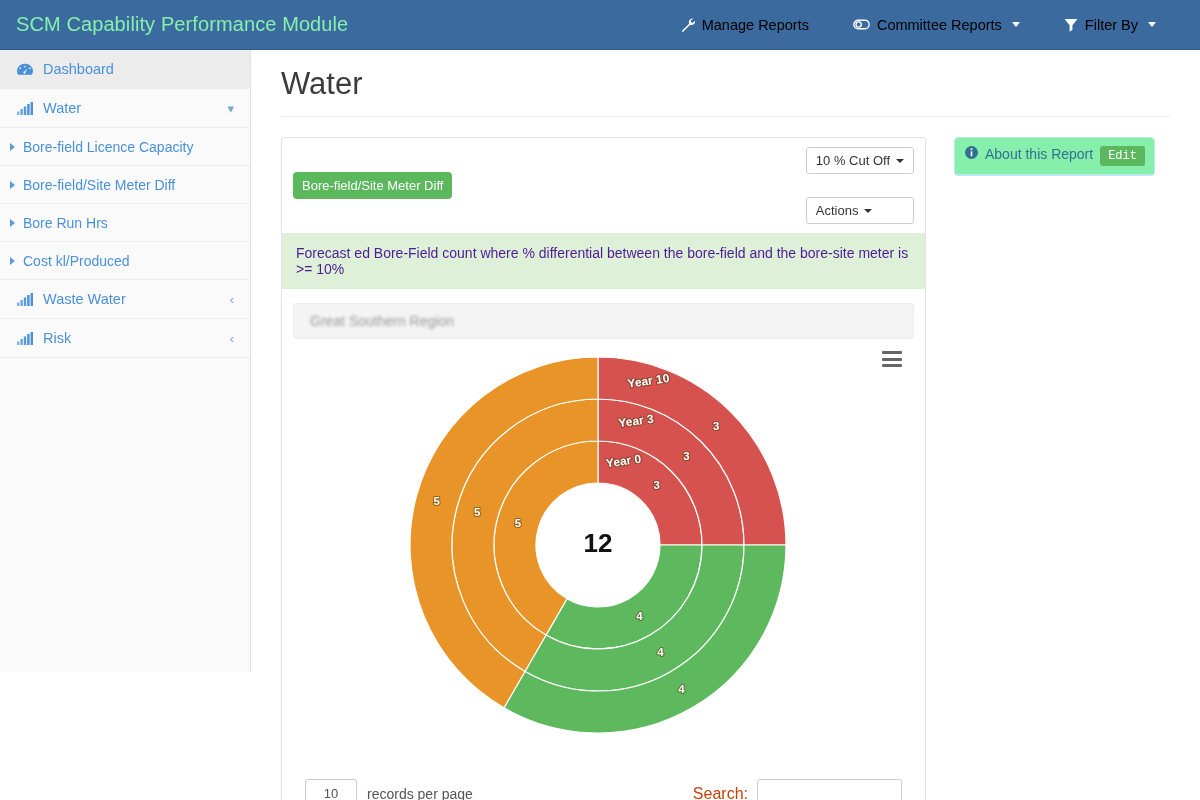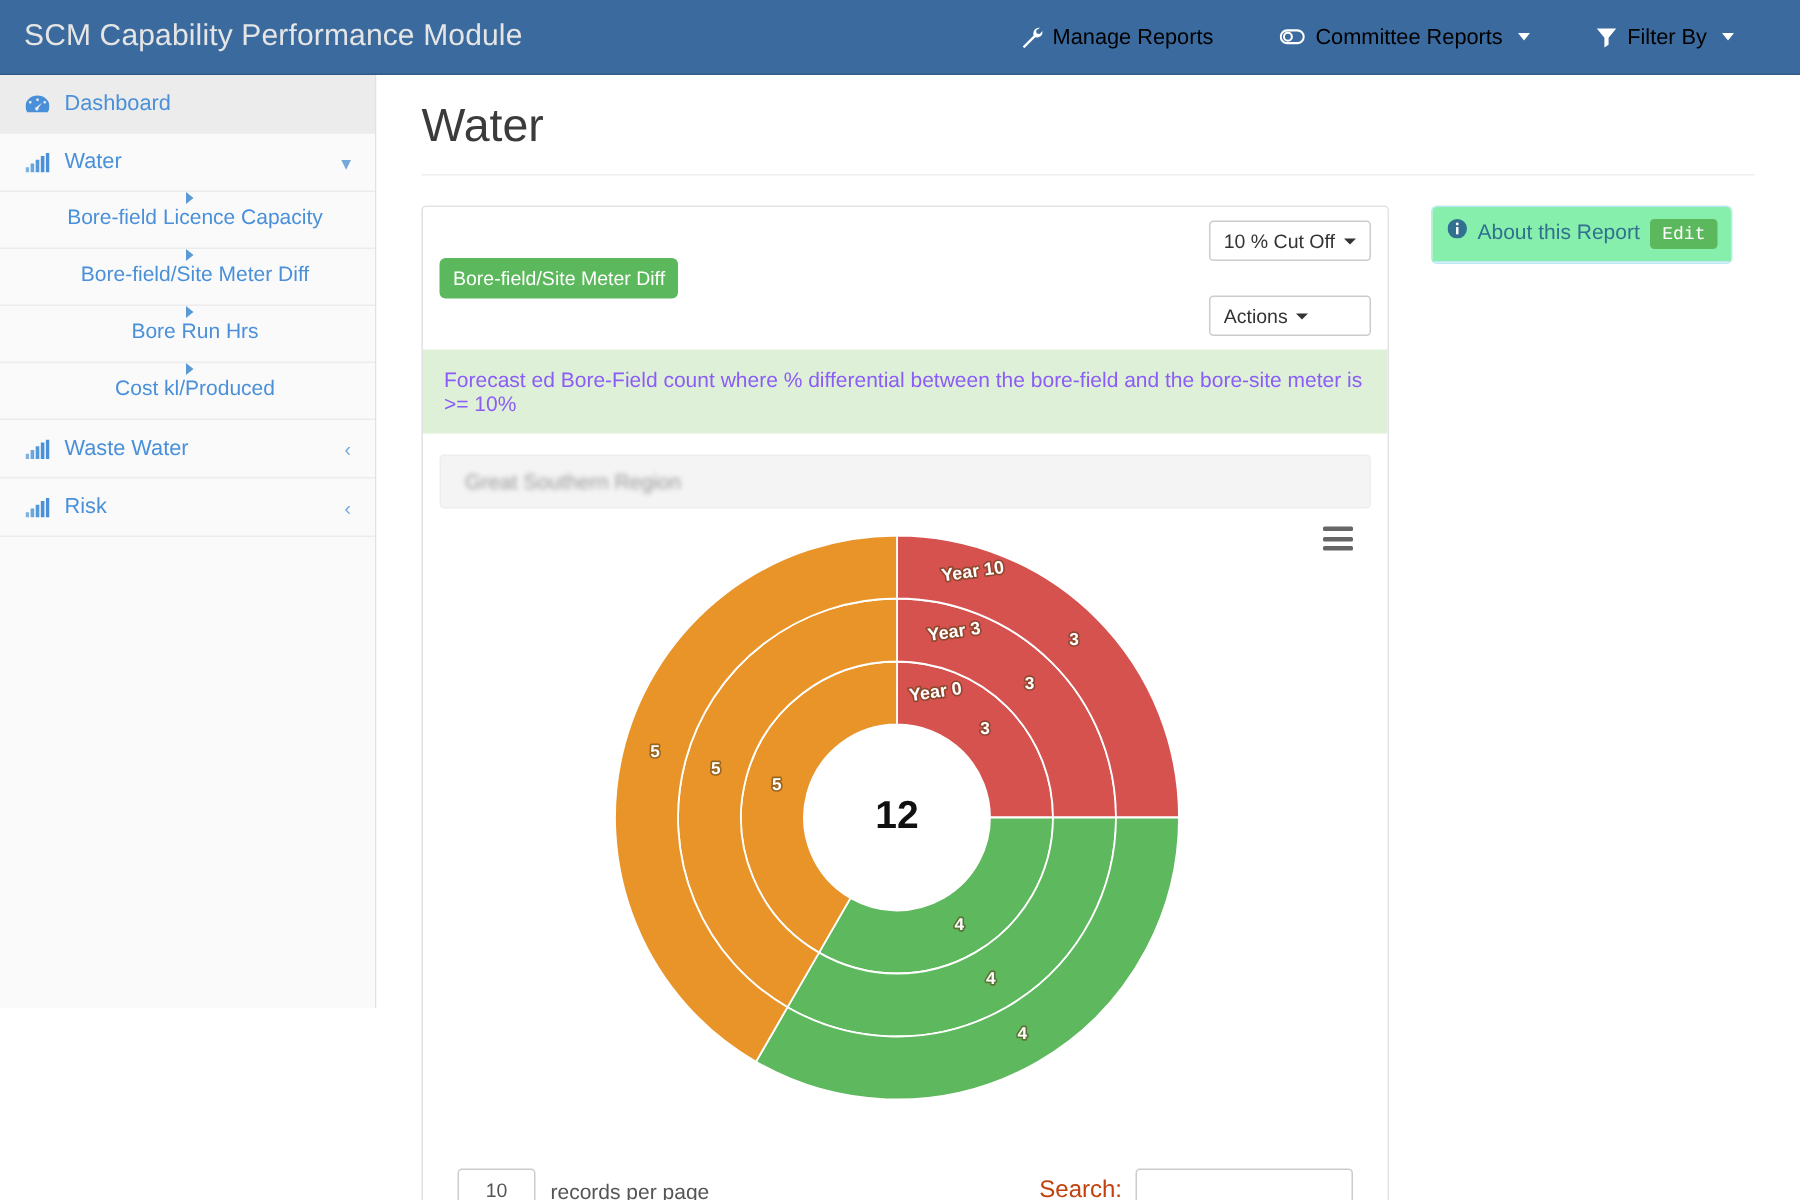--- a/index.html
+++ b/index.html
@@ -15,21 +15,21 @@
   
   #navbar {
     position: absolute; top: 0; left: 0;
     width: 1200px; height: 50px;
     background: #3a6a9e;
     display: flex; align-items: center;
     justify-content: space-between;
     border-bottom: 1px solid #2f5c8c;
   }
   #brand {
-    color: #e5e5e5;
+    color: #86efac;
     font-size: 20px;
     padding-left: 16px;
     letter-spacing: .1px;
     white-space: nowrap;
   }
   #nav-right {
     display: flex; align-items: center;
     height: 50px;
     padding-right: 22px;
   }
@@ -84,21 +84,20 @@
   }
   .sub-item {
     display: flex; align-items: center;
     height: 38px;
     padding-left: 10px;
     border-bottom: 1px solid #ececec;
     color: #4a90d9;
     font-size: 14px;
     background: #fafafa;
     cursor: pointer;
-    flex-direction: column;
   }
   .sub-item .tri {
     width: 0; height: 0;
     border-top: 4px solid transparent;
     border-bottom: 4px solid transparent;
     border-left: 5.5px solid #5b9bd5;
     margin-right: 8px;
   }
 
   
@@ -161,21 +160,21 @@
     white-space: nowrap;
   }
   .caret-dark {
     width: 0; height: 0;
     border-left: 4px solid transparent;
     border-right: 4px solid transparent;
     border-top: 4.5px solid #333;
   }
   #report-desc {
     background: #dff0d8;
-    color: #8b5cf6;
+    color: #4c1d95;
     font-size: 14px;
     padding: 12px 14px;
   }
 
   
   #region-bar {
     margin: 14px 11px 0 11px;
     background: #f4f4f4;
     border: 1px solid #eeeeee;
     border-radius: 3px;

